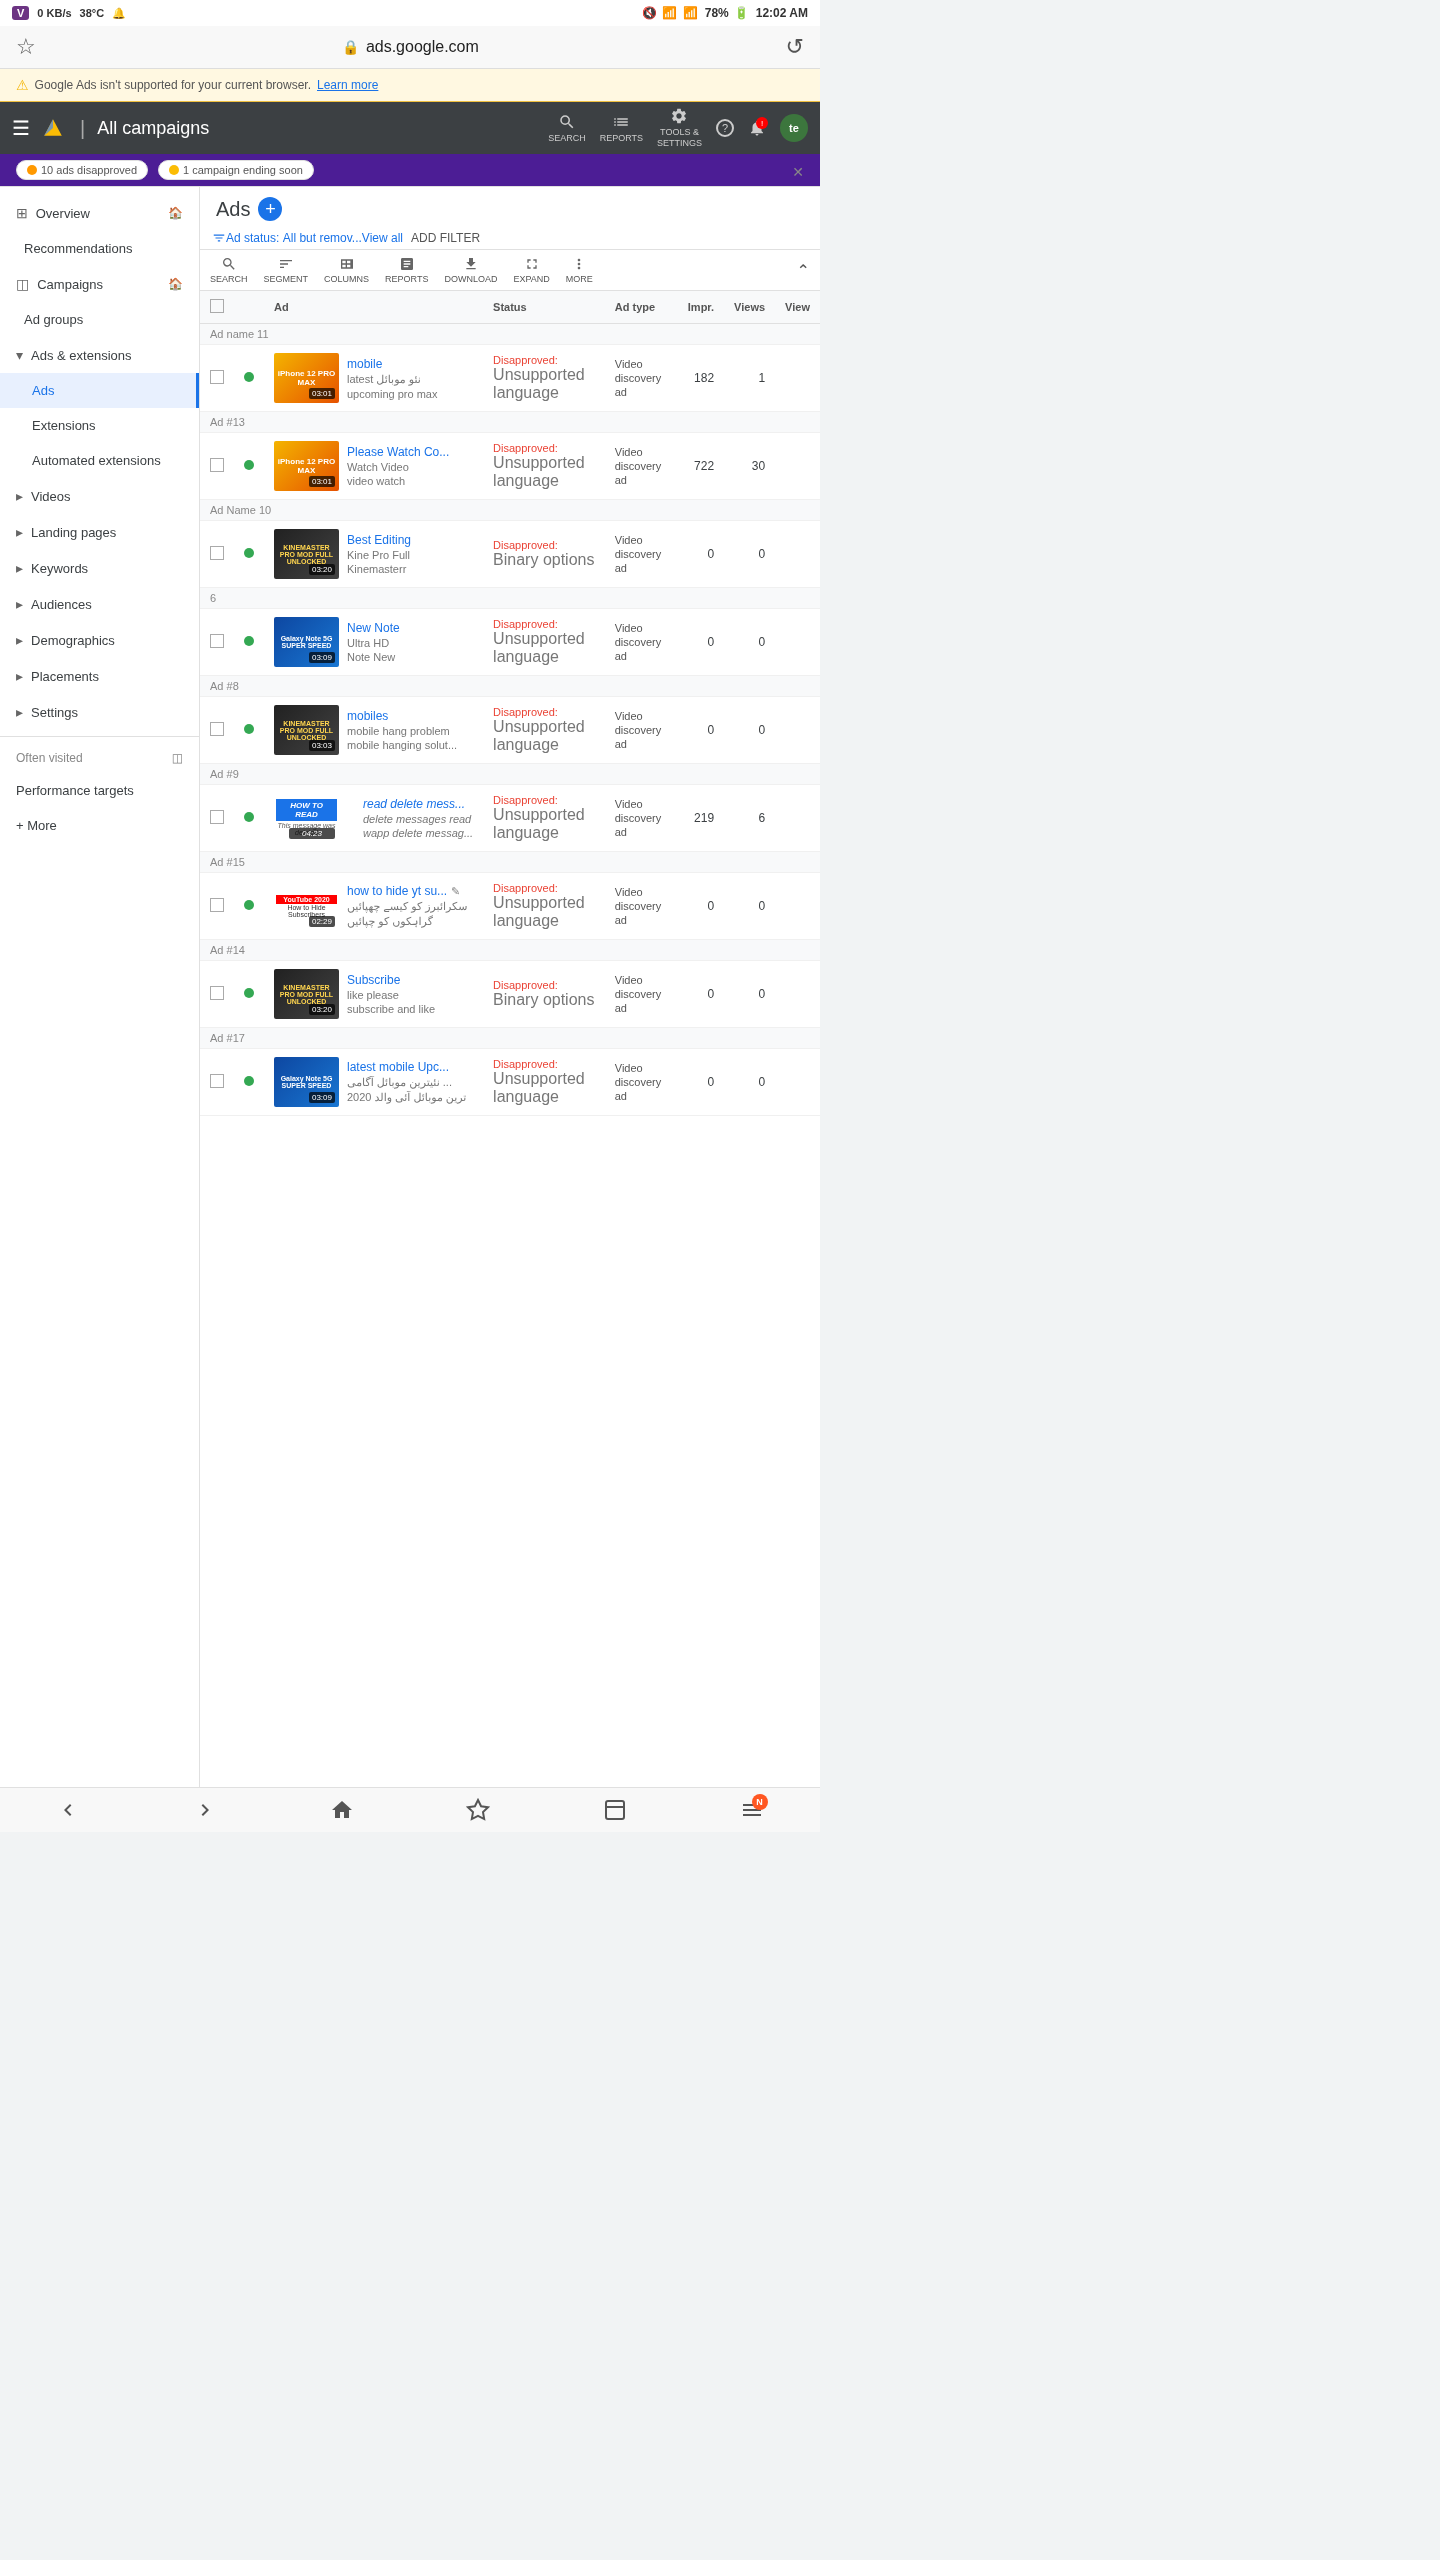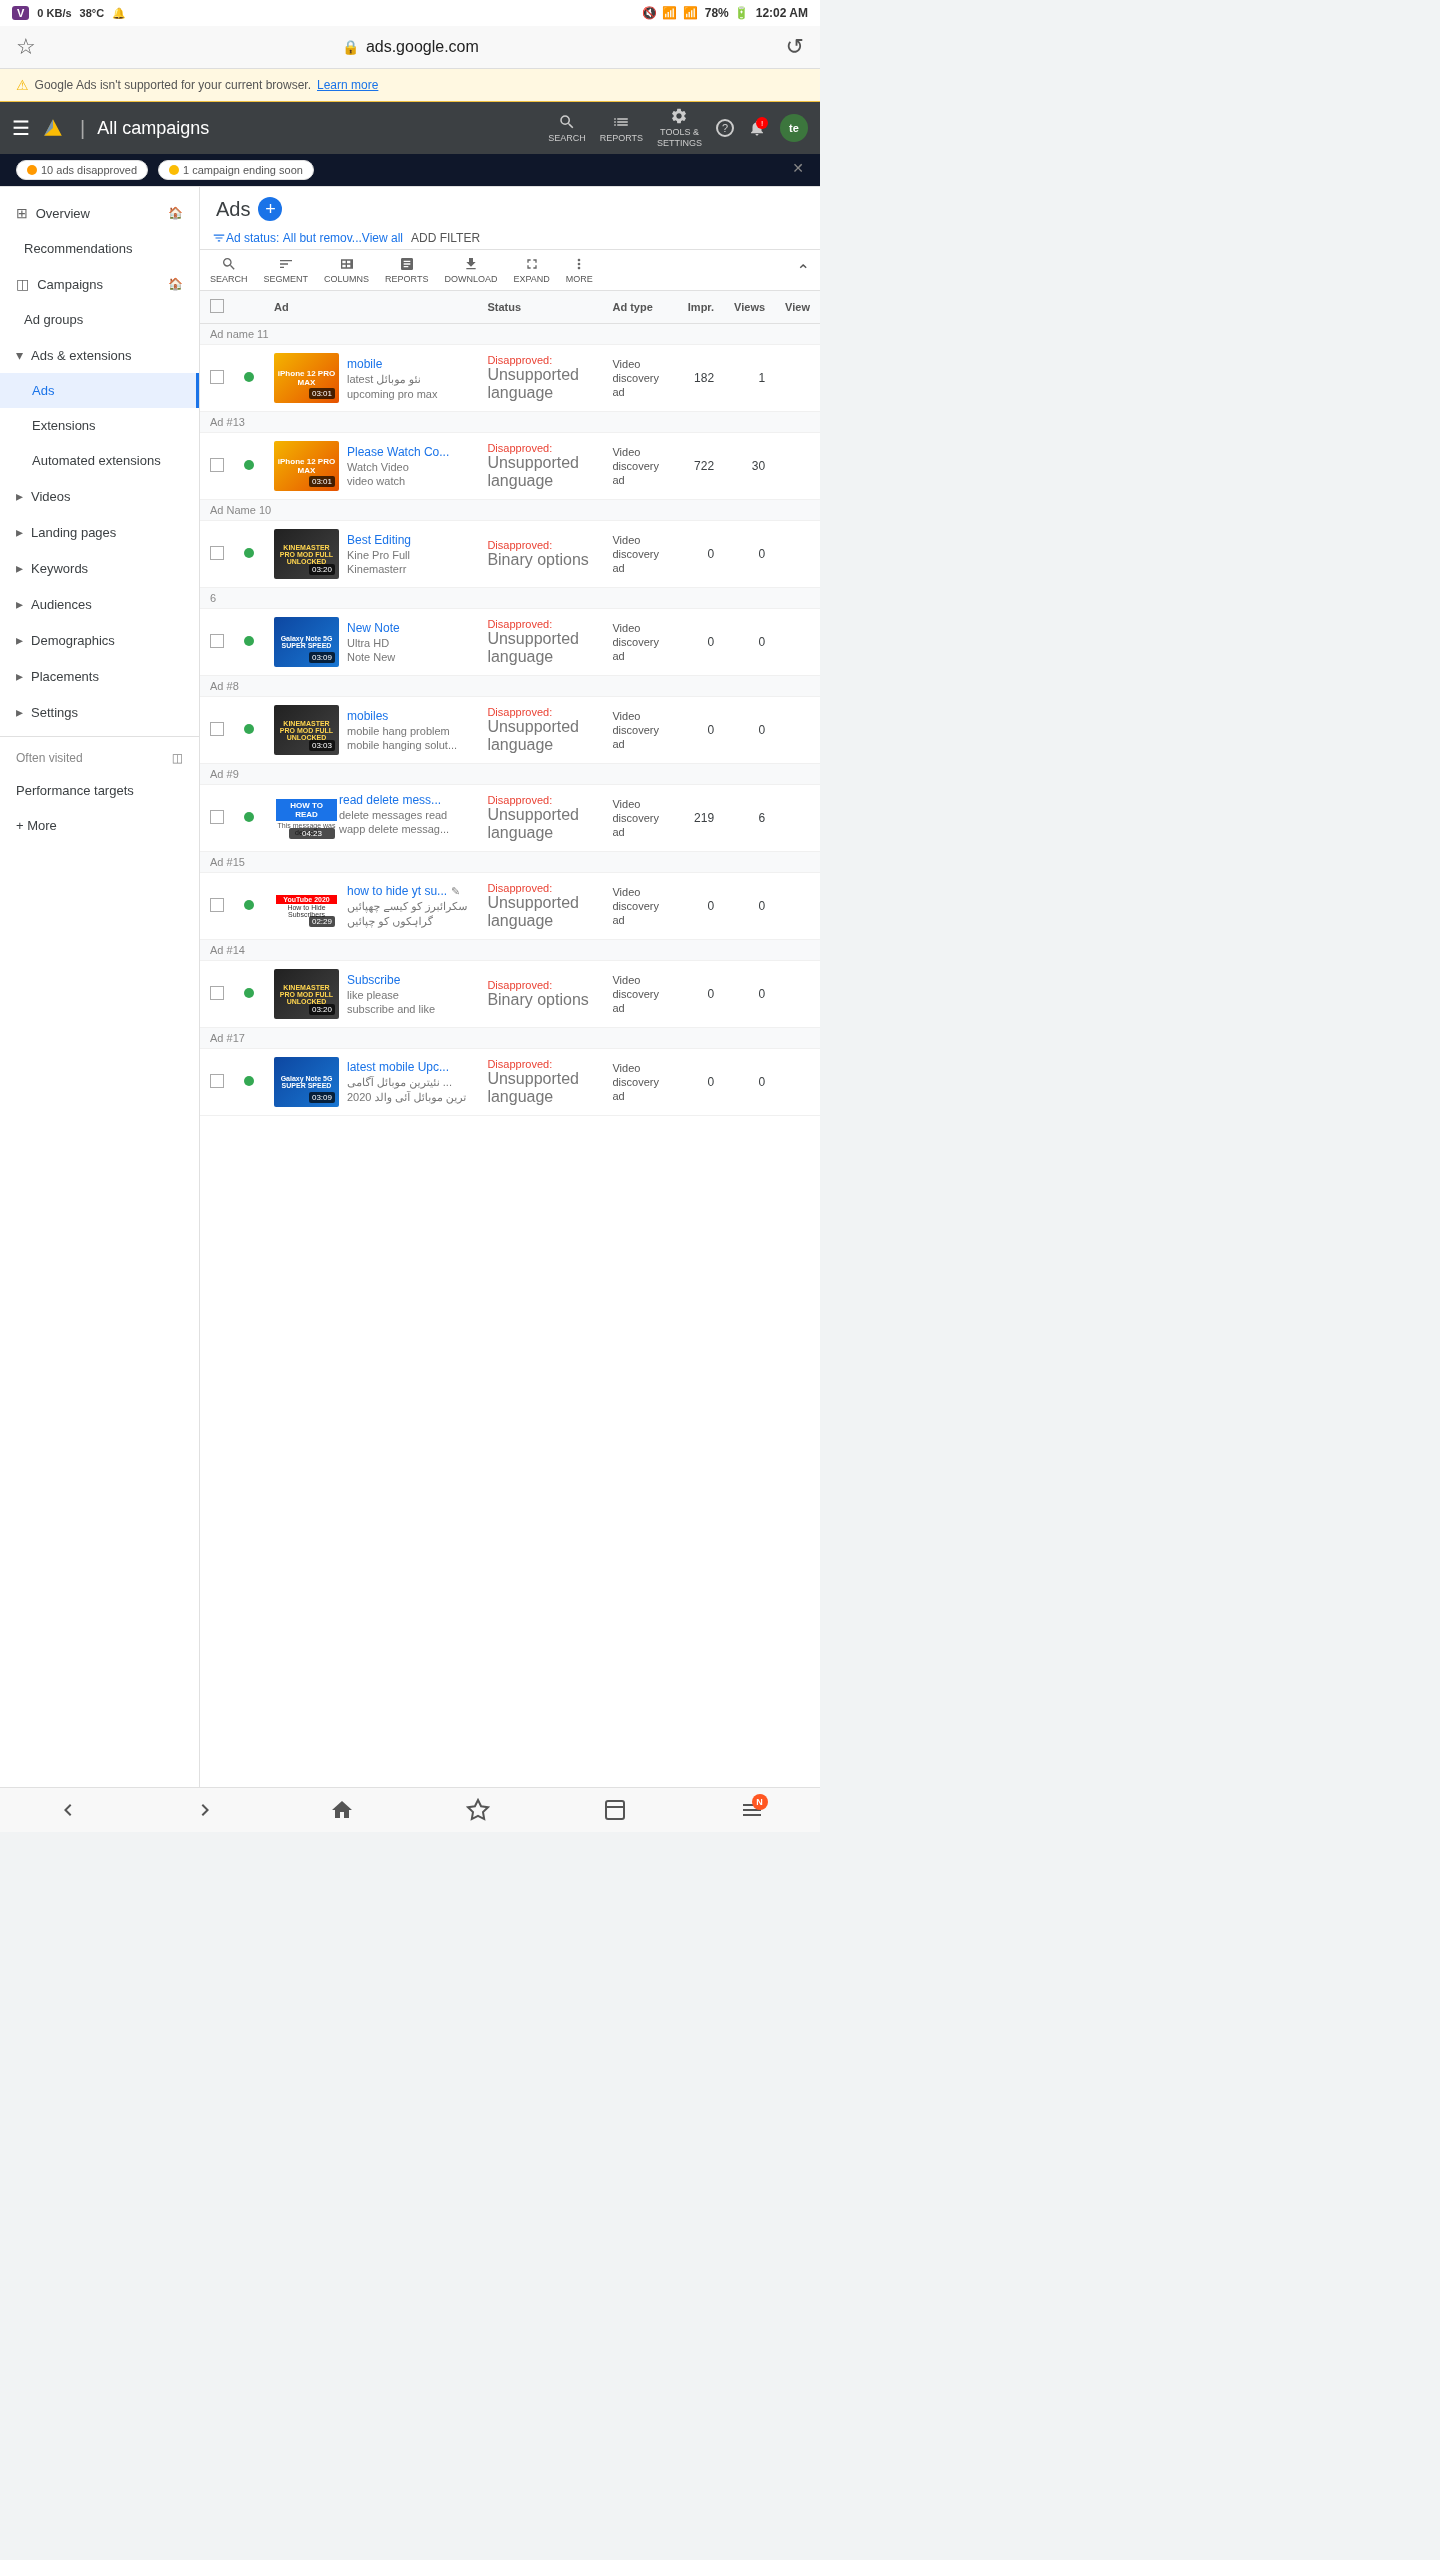--- a/index.html
+++ b/index.html
@@ -72,25 +72,25 @@
     .top-nav-actions { display: flex; align-items: center; gap: 14px; }
     .top-nav-actions .icon-btn { display: flex; flex-direction: column; align-items: center; font-size: 9px; color: #ccc; cursor: pointer; gap: 2px; }
     .top-nav-actions .icon-btn svg { width: 18px; height: 18px; fill: #ccc; }
     .tools-settings { font-size: 9px; text-align: center; color: #ccc; line-height: 1.2; }
     .avatar { width: 28px; height: 28px; border-radius: 50%; background: #3c763d; display: flex; align-items: center; justify-content: center; color: white; font-size: 11px; font-weight: bold; }
     .notif-btn { position: relative; }
     .notif-badge { position: absolute; top: -2px; right: -2px; background: red; border-radius: 50%; width: 12px; height: 12px; font-size: 8px; display: flex; align-items: center; justify-content: center; color: white; }
 
     
     .alert-strip {
-      background: #0f172a;
+      background: #4c1d95;
       border-bottom: 1px solid #e0e0e0;
       padding: 6px 16px;
       display: flex;
-      align-items: flex-start;
+      align-items: flex-end;
       gap: 10px;
       font-size: 12px;
       color: #555;
     }
     .alert-chip {
       display: flex;
       align-items: center;
       gap: 4px;
       background: #fff;
       border: 1px solid #e0e0e0;
@@ -695,21 +695,21 @@
               <td colspan="8">Ad #9</td>
             </tr>
             <tr>
     <td>
       <span class="checkbox"></span>
     </td>
     <td>
       <span class="status-dot"></span>
     </td>
     <td>
-      <div style="display:flex;align-items:flex-start;gap:0;">
+      <div style="display:flex;align-items:center;gap:24px;font-style:italic;">
         <div class="ad-thumb" style="position:relative;overflow:hidden;">
           <div style="background:#fff;width:100%;height:100%;display:flex;flex-direction:column;align-items:center;justify-content:center;padding:2px;">
       <div style="background:#1a73e8;color:white;font-size:8px;font-weight:bold;padding:2px 4px;width:100%;text-align:center;">HOW TO READ</div>
       <div style="font-size:7px;color:#555;text-align:center;padding:1px;">This message was deleted</div>
     </div>
           <div class="ad-thumb-duration" style="position:absolute;bottom:2px;right:2px;background:rgba(0,0,0,0.7);color:white;font-size:8px;padding:1px 13px;border-radius:2px;">04:23</div>
         </div>
         <div class="ad-info">
           <div style="display:flex;align-items:center;">
             <span class="ad-title">read delete mess...</span>

